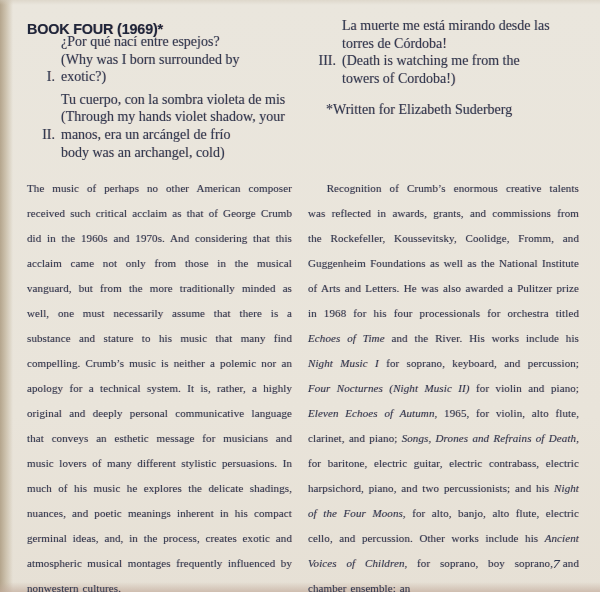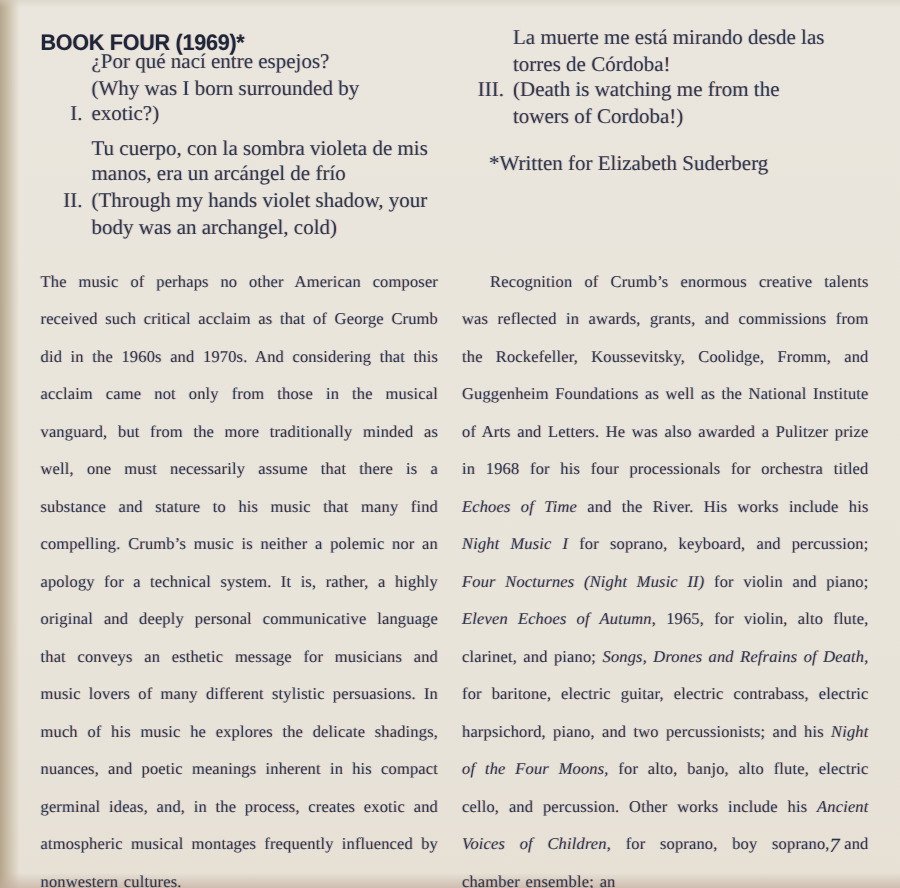--- a/index.html
+++ b/index.html
@@ -86,22 +86,22 @@
       <div class="lines">
           <div class="line">¿Por qué nací entre espejos?</div>
           <div class="line italic">(Why was I born surrounded by</div>
           <div class="line italic">exotic?)</div>
         </div>
     </div>
     <div class="poem ink">
       <div class="numeral">II.</div>
       <div class="lines">
           <div class="line">Tu cuerpo, con la sombra violeta de mis</div>
+          <div class="line italic">(Through my hands violet shadow, your</div>
           <div class="line">manos, era un arcángel de frío</div>
-          <div class="line italic">(Through my hands violet shadow, your</div>
           <div class="line italic">body was an archangel, cold)</div>
         </div>
     </div>
   </div>
 
   <div class="poems-right">
     <div class="poem ink">
       <div class="numeral">III.</div>
       <div class="lines">
           <div class="line">La muerte me está mirando desde las</div>

